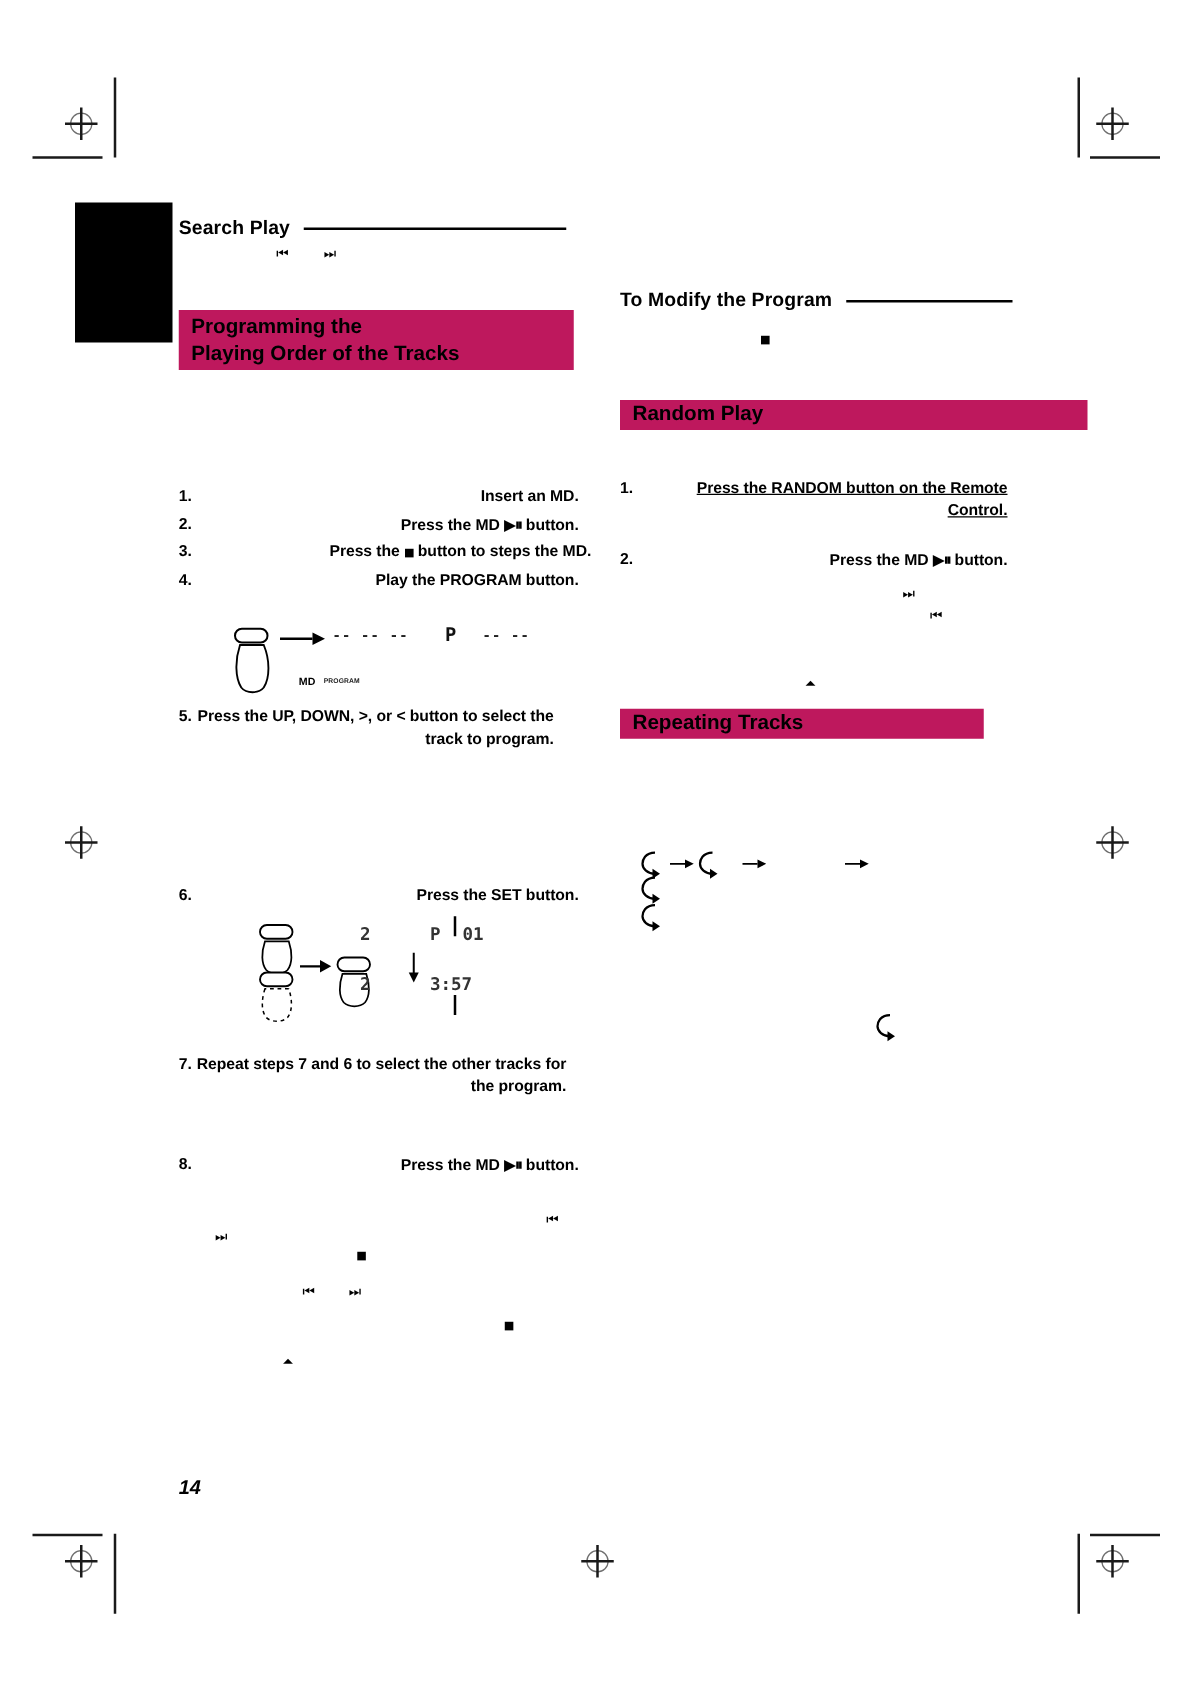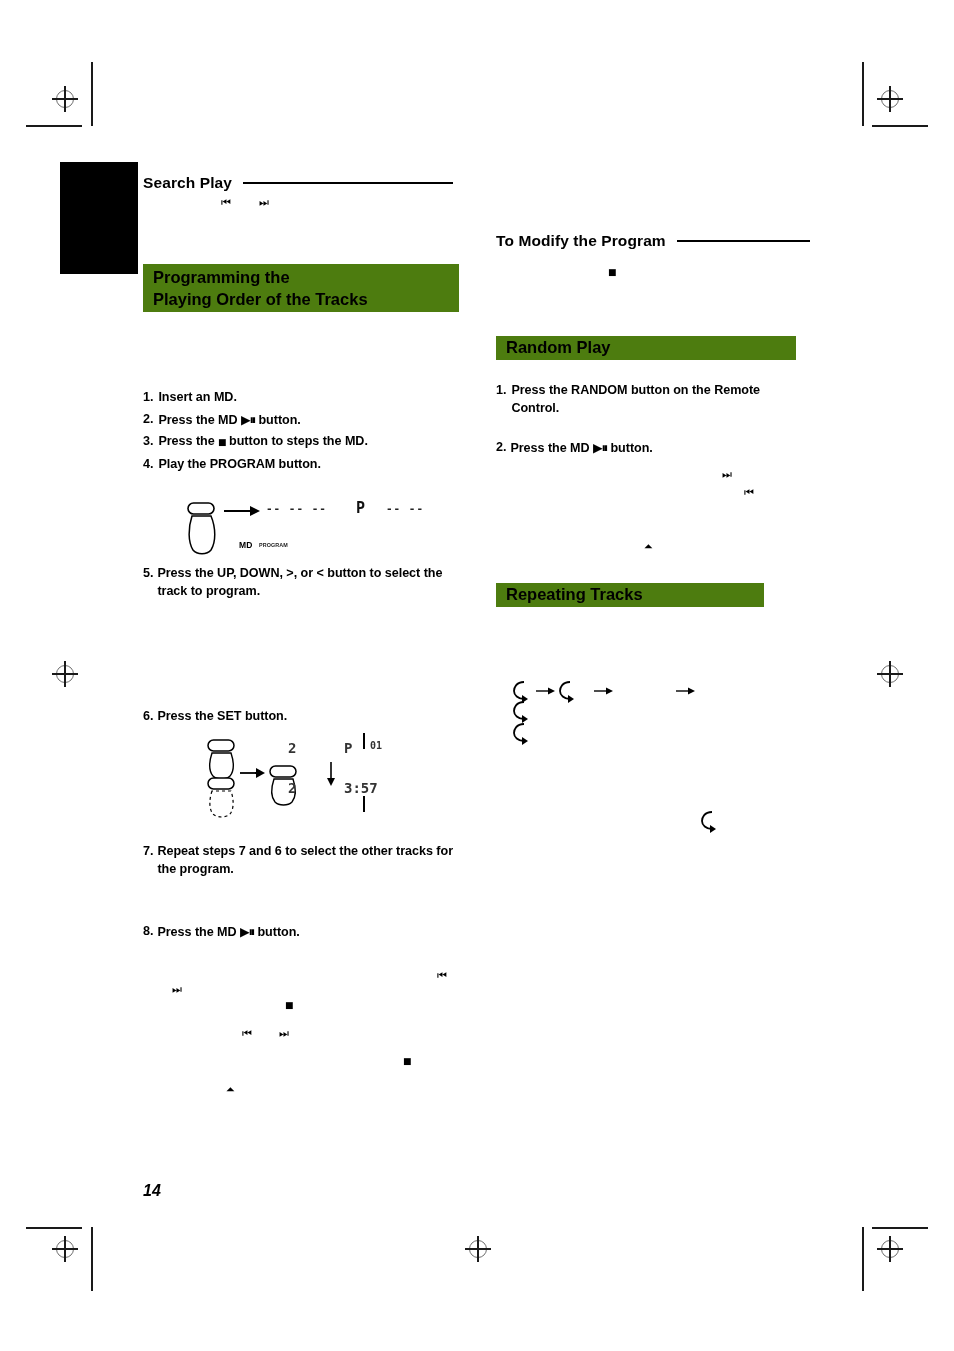--- a/index.html
+++ b/index.html
@@ -29,37 +29,37 @@
   
   .rule-head { position:absolute; display:flex; align-items:center; }
   .rule-head .txt {
     font-size:15.5px; font-weight:bold; letter-spacing:.1px; white-space:nowrap;
   }
   .rule-head .rule {
     height:2.6px; background:#000; margin-left:11px;
   }
 
   .band {
-    position:absolute; background:#4d7c0f; display:flex; align-items:center;margin-top:16px;
+    position:absolute; background:#be185d; display:flex; align-items:center;
   }
   .band .band-txt {
     font-size:16.5px; font-weight:bold; letter-spacing:0px; padding-left:10px;
     line-height:1.32;
   }
   .band.two-line { padding-top:1px; }
 
   
   .step {
     position:absolute;
     font-size:12.6px; font-weight:bold; line-height:1.42;
     letter-spacing:-.05px;
     display:flex;
   }
   .step .num { flex:0 0 auto; }
-  .step .body { flex:1 1 auto; }
+  .step .body { flex:1 1 auto;text-align:right; }
 
   
   .g { font-family:"DejaVu Sans", sans-serif; letter-spacing:-1px; }
 
   
   .sym {
     position:absolute;
     font-family:"DejaVu Sans", sans-serif;
     font-size:11px; line-height:1; color:#000; white-space:nowrap;
     letter-spacing:-1.5px;
@@ -226,21 +226,21 @@
 
       <line x1="40" y1="35" x2="56" y2="35" stroke="#000" stroke-width="1.8"></line>
       <polygon points="56,30 65,35 56,40" fill="#000"></polygon>
 
       <rect x="70" y="28" width="26" height="11" rx="5.5" ry="5.5" fill="#fff" stroke="#000" stroke-width="1.5"></rect>
       <path d="M74 41 C71 50 71 59 75 64 C79 68 88 68 92 64 C96 59 96 50 93 41 Z" fill="#fff" stroke="#000" stroke-width="1.4"></path>
     </svg>
     
     <div class="lcdtxt" style="left:88px;top:2px;font-size:14px;color:#333;">2</div>
     <div class="lcdtxt" style="left:144px;top:2px;font-size:14px;color:#333;">P</div>
-    <div class="lcdtxt" style="left:170px;top:2px;font-size:10px;color:#333;">01</div>
+    <div class="lcdtxt" style="left:170px;top:2px;font-size:14px;color:#333;">01</div>
     <div class="lcdtxt" style="left:88px;top:42px;font-size:14px;color:#333;">2</div>
     <div class="lcdtxt" style="left:144px;top:42px;font-size:14px;color:#333;">3:57</div>
     
     <div style="position:absolute;left:163px;top:-5px;width:1.6px;height:16px;background:#000;"></div>
     <div style="position:absolute;left:163px;top:58px;width:1.6px;height:16px;background:#000;"></div>
     <svg width="14" height="26" viewBox="0 0 14 26" style="position:absolute;left:124px;top:24px;">
       <line x1="7" y1="0" x2="7" y2="17" stroke="#000" stroke-width="1.6"></line>
       <polygon points="3,16 11,16 7,24" fill="#000"></polygon>
     </svg>
   </div>
@@ -266,41 +266,41 @@
   <div class="sym eject" style="left:226px;top:1084px;">⏶</div>
 
   <div class="pageno" style="left:143px;top:1182px;">14</div>
 
   <div class="rule-head" style="left:496px;top:232px;width:314px;">
     <span class="txt">To Modify the Program</span>
     <span class="rule" style="flex:1 1 auto;"></span>
   </div>
   <div class="sym stop" style="left:608px;top:268px;">■</div>
 
-  <div class="band" style="left:496px;top:320px;width:300px;height:24px;">
+  <div class="band" style="left:496px;top:320px;width:374px;height:24px;">
     <span class="band-txt">Random Play</span>
   </div>
 
   <div class="step" style="left:496px;top:382px;width:310px;">
     <span class="num">1.</span>
-    <span class="body" style="margin-left:5px;">Press the RANDOM button on the Remote Control.</span>
+    <span class="body" style="margin-left:5px;text-decoration:underline;">Press the RANDOM button on the Remote Control.</span>
   </div>
 
   <div class="step" style="left:496px;top:439px;width:310px;">
     <span class="num">2.</span>
     <span class="body" style="margin-left:4px;">
       <span>Press the MD </span><span class="g">▶⏸</span><span> button.</span>
     </span>
   </div>
 
   <div class="sym" style="left:722px;top:469px;">⏭</div>
   <div class="sym" style="left:744px;top:487px;">⏮</div>
   <div class="sym eject" style="left:644px;top:541px;">⏶</div>
 
-  <div class="band" style="left:496px;top:567px;width:268px;height:24px;">
+  <div class="band" style="left:496px;top:567px;width:291px;height:24px;">
     <span class="band-txt">Repeating Tracks</span>
   </div>
 
   <div class="loop" style="left:510px;top:678px;width:200px;height:50px;">
     <svg width="200" height="50" viewBox="0 0 200 50">
 
       <path d="M14 4 C6 4 4 10 4 13 C4 17 8 21 14 21" fill="none" stroke="#000" stroke-width="1.8"></path>
       <polygon points="12,17 18,21 12,25" fill="#000"></polygon>
 
       <line x1="26" y1="13" x2="38" y2="13" stroke="#000" stroke-width="1.4"></line>

